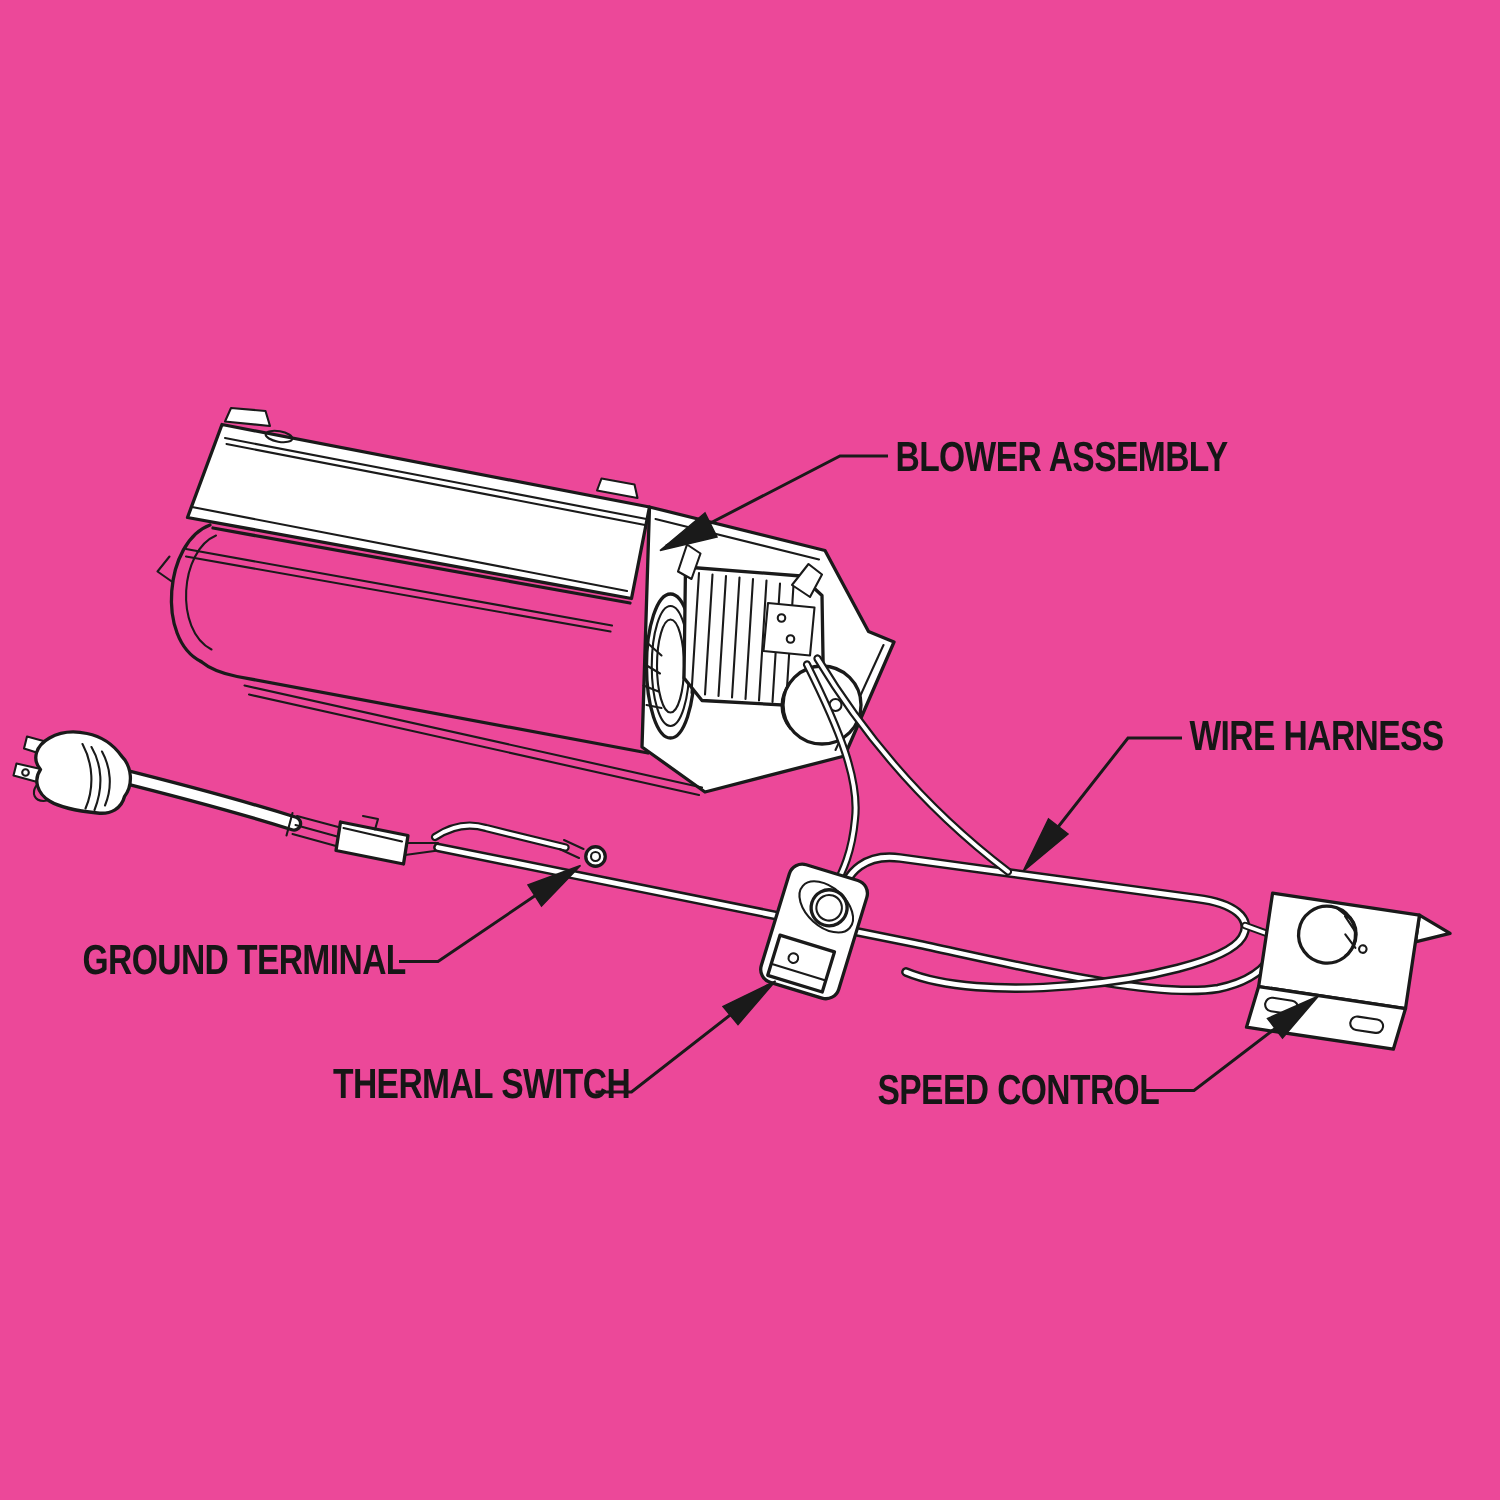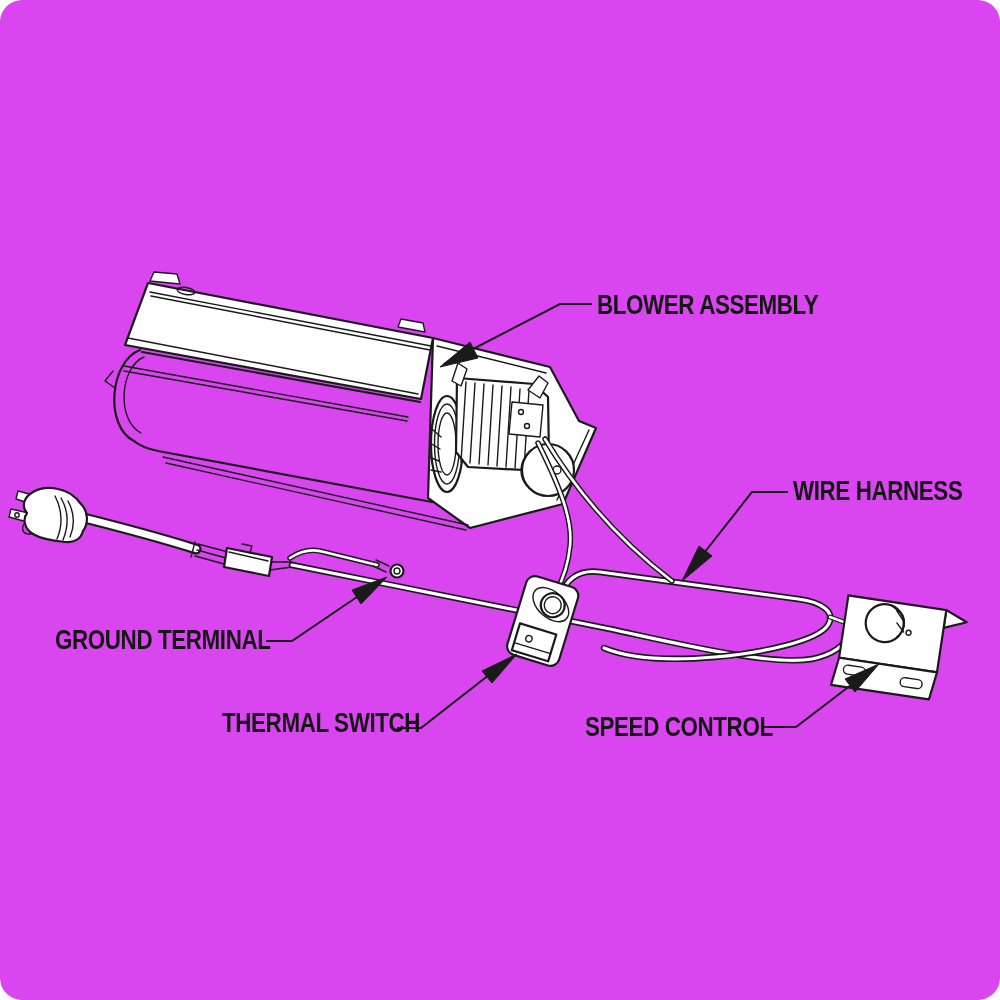--- a/index.html
+++ b/index.html
@@ -1,18 +1,18 @@
 <!DOCTYPE html>
 <html><head>
 <meta charset="utf-8">
 <title>Blower Parts Diagram</title>
 <style>
   html,body{margin:0;padding:0;background:#ffffff;}
-  #canvas{position:relative;width:1000px;height:1000px;background:#d946ef;overflow:hidden;
-          font-family:"Liberation Sans", sans-serif;border-radius:22px;}
+  #canvas{position:relative;width:1000px;height:1000px;background:#ec4899;overflow:hidden;
+          font-family:"Liberation Sans", sans-serif;}
   #diagram-svg{position:absolute;left:0;top:0;}
   .lbl{position:absolute;font-weight:bold;font-size:28px;line-height:1;color:#161616;
        letter-spacing:-0.5px;white-space:nowrap;transform:scaleX(0.8);transform-origin:0 0;}
   .outline{stroke:#1a1a1a;fill:none;stroke-width:2.2;stroke-linejoin:round;stroke-linecap:round;}
   .outline-thin{stroke:#1a1a1a;fill:none;stroke-width:1.4;stroke-linejoin:round;stroke-linecap:round;}
   .white-fill{fill:#ffffff;}
   .wire-b{stroke:#1a1a1a;fill:none;stroke-linecap:round;stroke-linejoin:round;}
   .wire-w{stroke:#ffffff;fill:none;stroke-linecap:round;stroke-linejoin:round;}
   .leader{stroke:#1a1a1a;stroke-width:2;fill:none;}
   .arrowhead{fill:#1a1a1a;stroke:#1a1a1a;stroke-width:1;}

